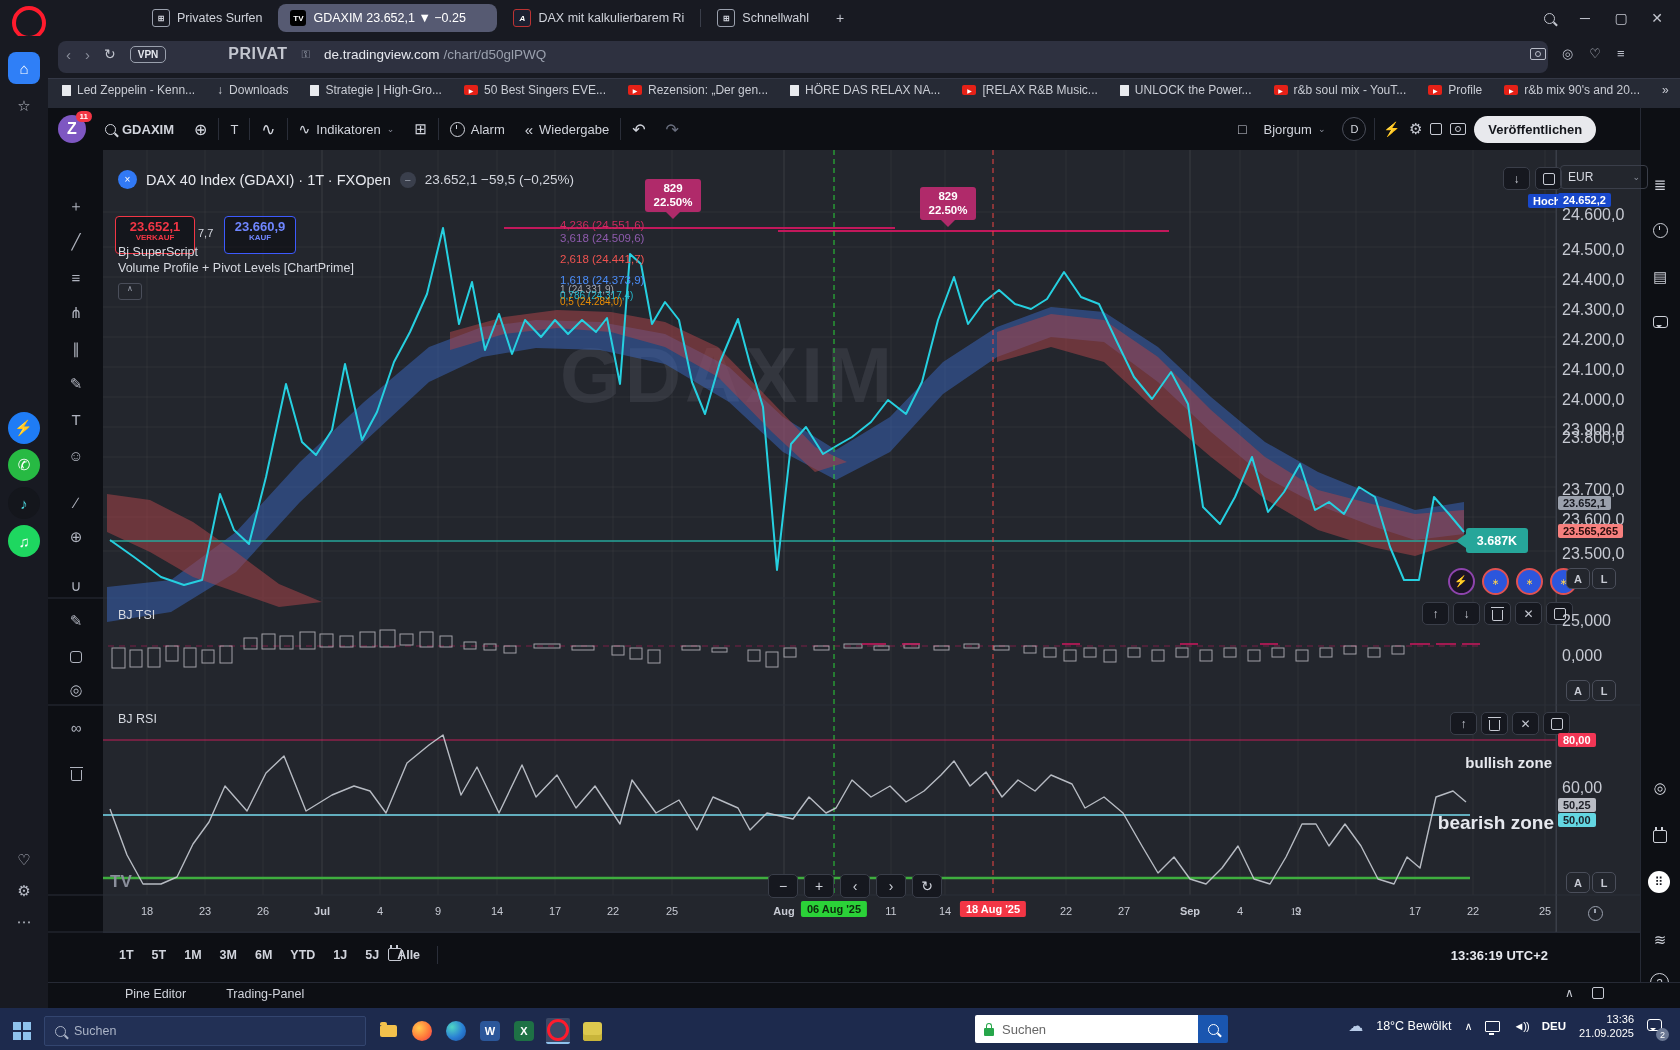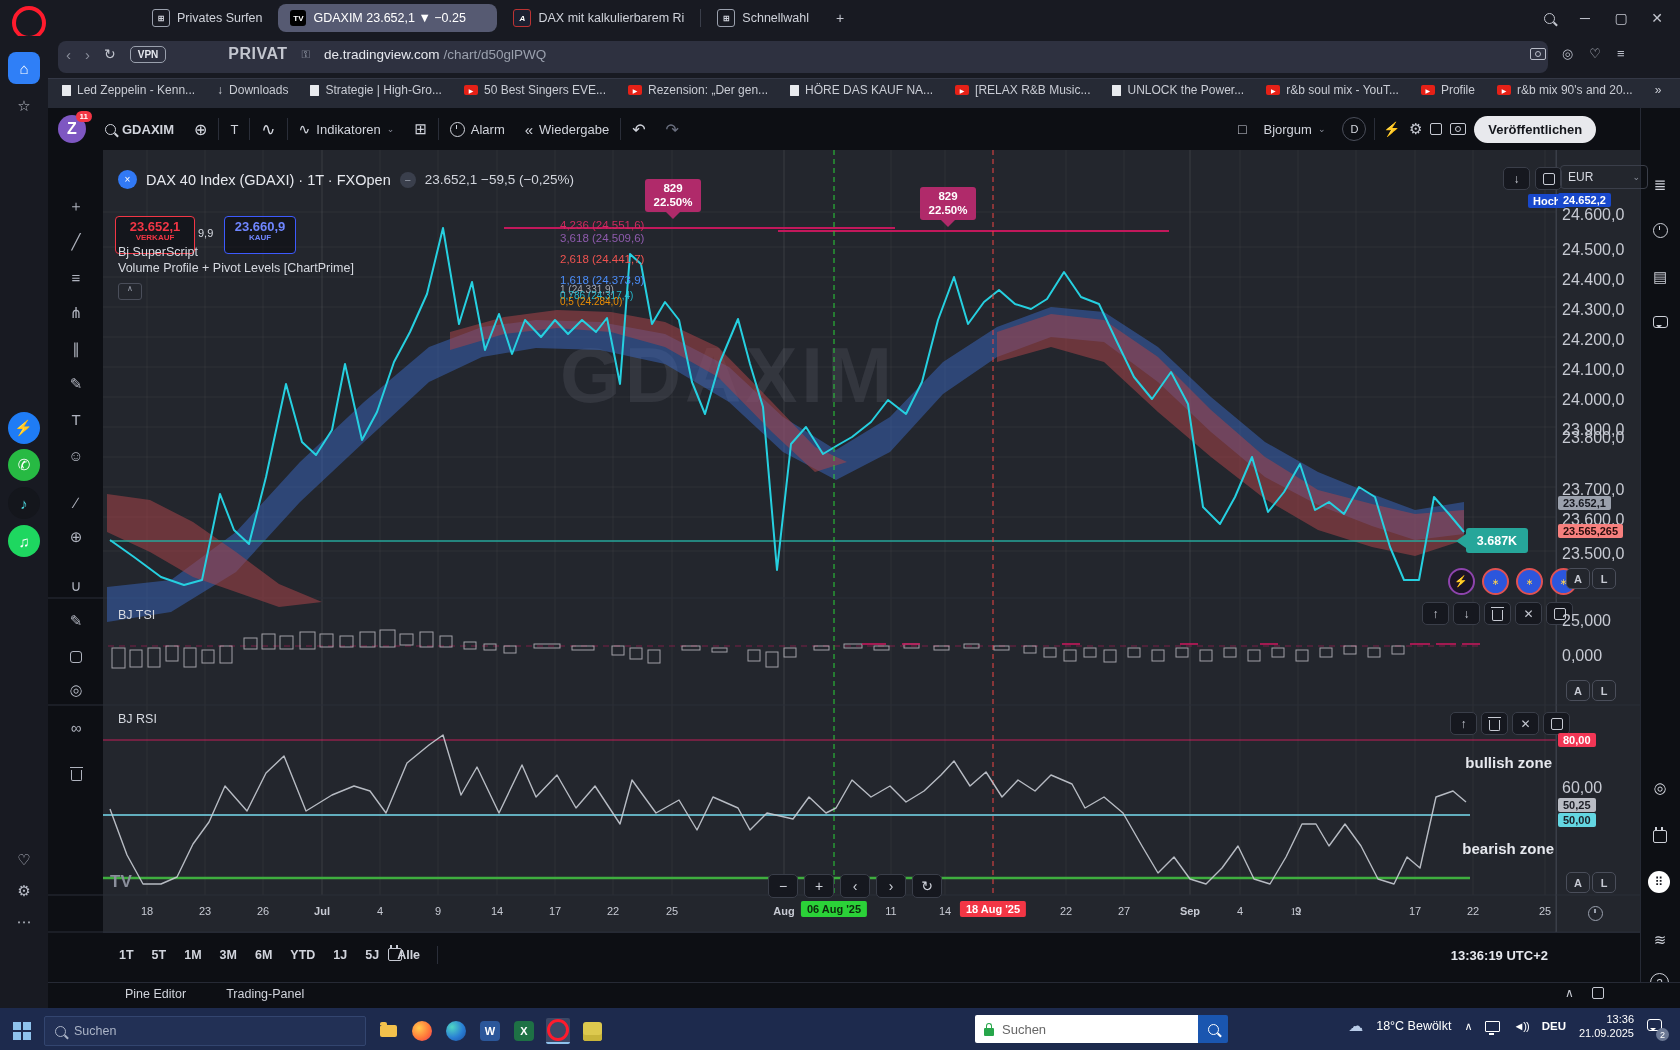--- a/index.html
+++ b/index.html
@@ -151,21 +151,21 @@
       <div class="bkm">
         <div class="ytico">▶</div>
         <div>50 Best Singers EVE...</div>
       </div>
       <div class="bkm">
         <div class="ytico">▶</div>
         <div>Rezension: „Der gen...</div>
       </div>
       <div class="bkm">
         <div class="i-page"></div>
-        <div>HÖRE DAS KAUF NA...</div>
+        <div>HÖRE DAS RELAX NA...</div>
       </div>
       <div class="bkm">
         <div class="ytico">▶</div>
         <div>[RELAX R&amp;B Music...</div>
       </div>
       <div class="bkm">
         <div class="i-page"></div>
         <div>UNLOCK the Power...</div>
       </div>
       <div class="bkm">
@@ -418,21 +418,21 @@
   <div class="abs flex" style="left:118px;top:170px;gap:9px;">
     <span class="circ" style="width:19px;height:19px;background:#3179f5;font-size:10px;">×</span>
     <span style="font-size:14.5px;color:#e6e8ee;">DAX 40 Index (GDAXI) · 1T · FXOpen</span>
     <span class="circ" style="width:16px;height:16px;background:#3a3f4c;color:#9aa0ad;font-size:11px;">−</span>
     <span style="font-size:13.5px;color:#d1d4dc;">23.652,1 −59,5 (−0,25%)</span>
   </div>
   <div class="sellbuy" style="left:115px;top:216px;border:1px solid #f23645;">
     <div style="color:#f23645;font-size:13px;font-weight:bold;">23.652,1</div>
     <div style="color:#f23645;font-size:8px;font-weight:bold;">VERKAUF</div>
   </div>
-  <div class="abs" style="left:198px;top:227px;font-size:11px;color:#d6d9e0;">9,9</div>
+  <div class="abs" style="left:198px;top:227px;font-size:11px;color:#d6d9e0;">7,7</div>
   <div class="sellbuy" style="left:224px;top:216px;width:70px;border:1px solid #3d5afe;">
     <div style="color:#6f86ff;font-size:13px;font-weight:bold;">23.660,9</div>
     <div style="color:#6f86ff;font-size:8px;font-weight:bold;">KAUF</div>
   </div>
   <div class="abs" style="left:118px;top:239px;font-size:12.5px;margin-top:6px;">Bj SuperScript</div>
   <div class="abs" style="left:118px;top:261px;font-size:12.5px;">Volume Profile + Pivot Levels [ChartPrime]</div>
   <div class="abs" style="left:118px;top:283px;width:22px;height:15px;border:1px solid #4a4e5a;border-radius:3px;text-align:center;font-size:8px;color:#9aa0ad;">∧</div>
 
   <div id="fibs">
       <div style="left: 560px; top: 219px; color: rgb(204, 43, 94); font-size: 11.5px; opacity: 1; position: absolute; white-space: nowrap;">4,236 (24.551,6)</div>
@@ -517,21 +517,21 @@
     <div class="panelbtn">✕</div>
     <div class="panelbtn">
         <span class="i-frame"></span>
       </div>
   </div>
   <div class="pbadge" style="left:1558px;top:733px;background:#f23655;color:#fff;">80,00</div>
   <div class="abs" style="right:128px;top:754px;font-size:15px;font-weight:bold;color:#e6e8ee;">bullish zone</div>
   <div class="ptick" style="top:779px;">60,00</div>
   <div class="pbadge" style="left:1558px;top:798px;background:#b9bcc4;color:#1c1e26;">50,25</div>
   <div class="pbadge" style="left:1558px;top:813px;background:#63d6e2;color:#1c1e26;">50,00</div>
-  <div class="abs" style="right:126px;top:840px;font-size:15px;font-weight:bold;color:#e6e8ee;">bearish zone</div>
+  <div class="abs" style="right:126px;top:812px;font-size:19px;font-weight:bold;color:#e6e8ee;">bearish zone</div>
 
   <div class="albtn" style="left:1566px;top:568px;">A</div>
   <div class="albtn" style="left:1592px;top:568px;">L</div>
   <div class="albtn" style="left:1566px;top:680px;">A</div>
   <div class="albtn" style="left:1592px;top:680px;">L</div>
   <div class="albtn" style="left:1566px;top:872px;">A</div>
   <div class="albtn" style="left:1592px;top:872px;">L</div>
 
   <div class="abs flex" style="left:768px;top:874px;gap:6px;">
     <div class="navbtn">−</div>

